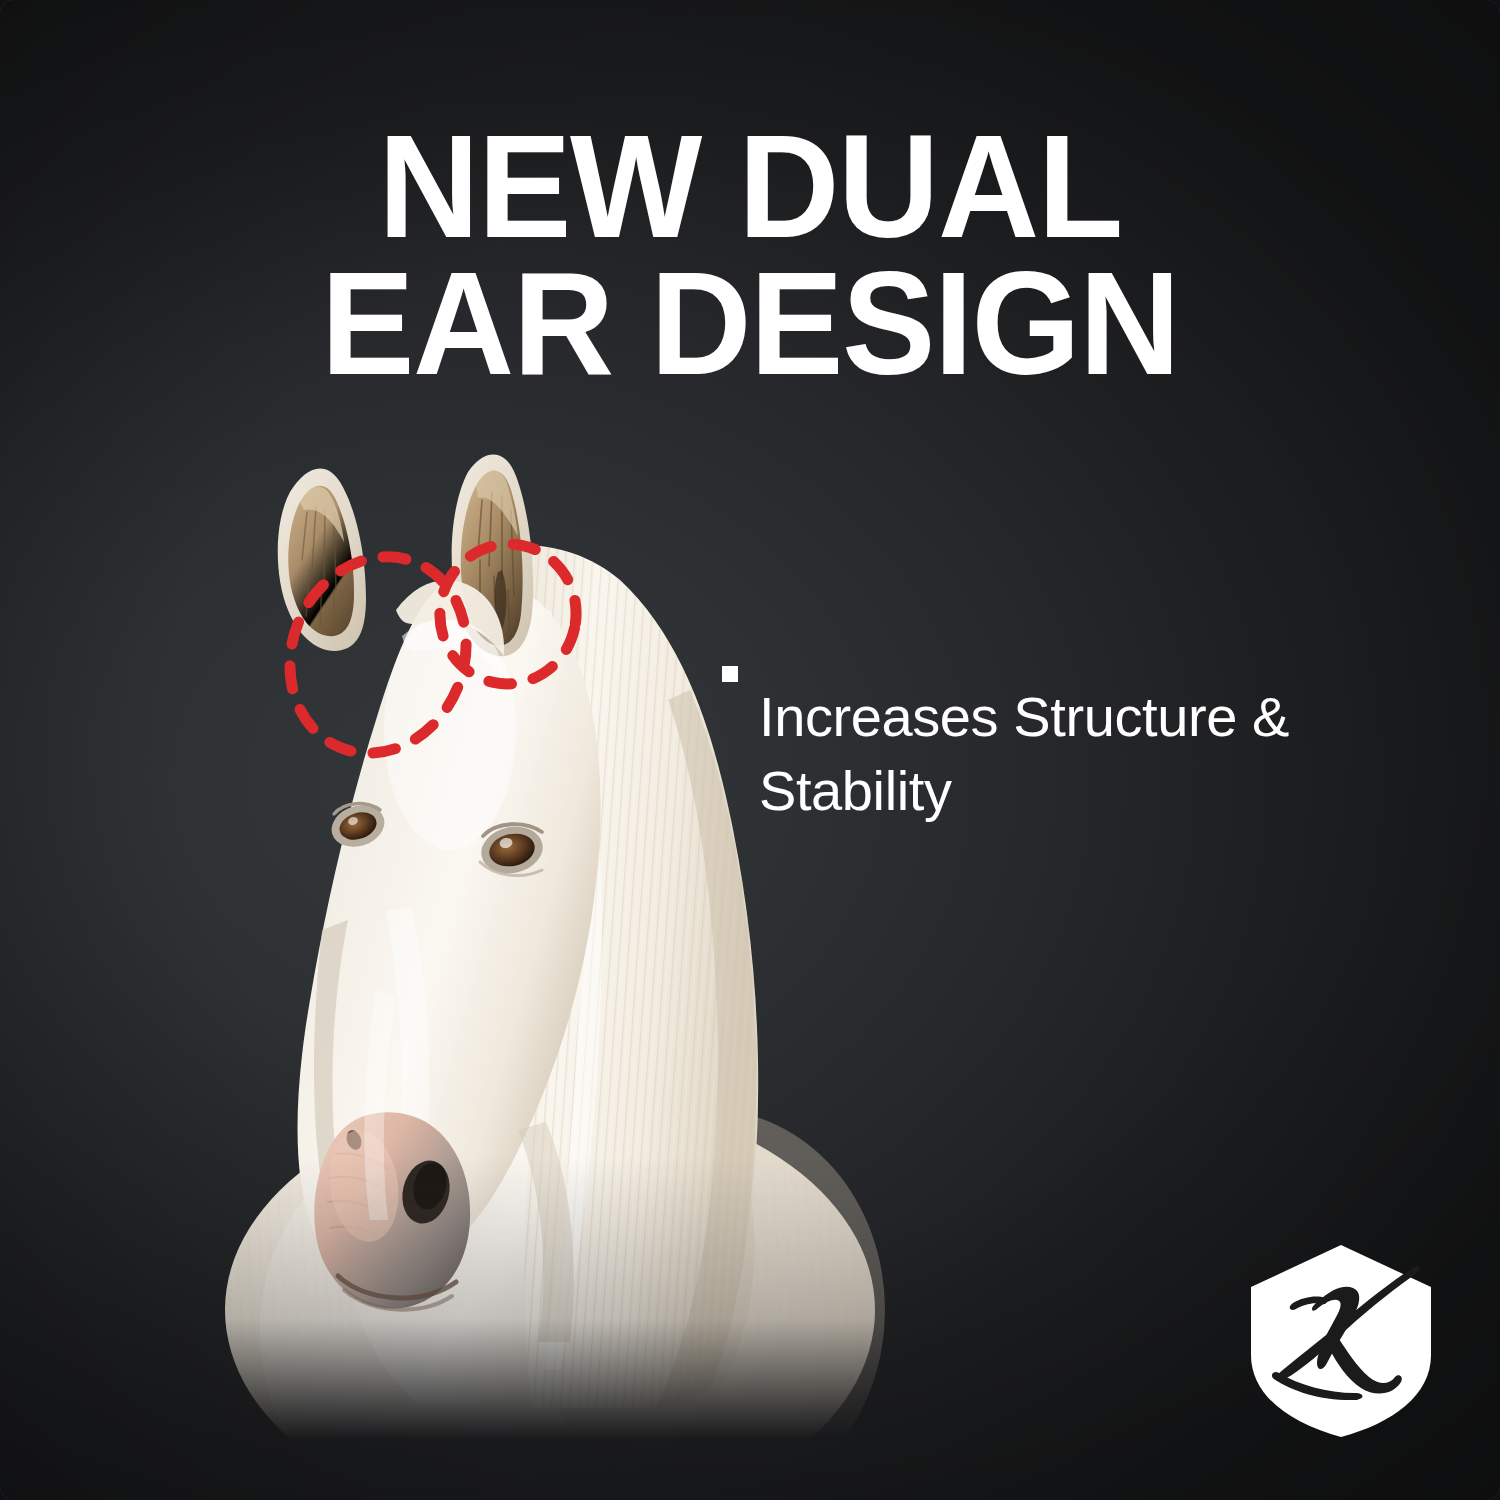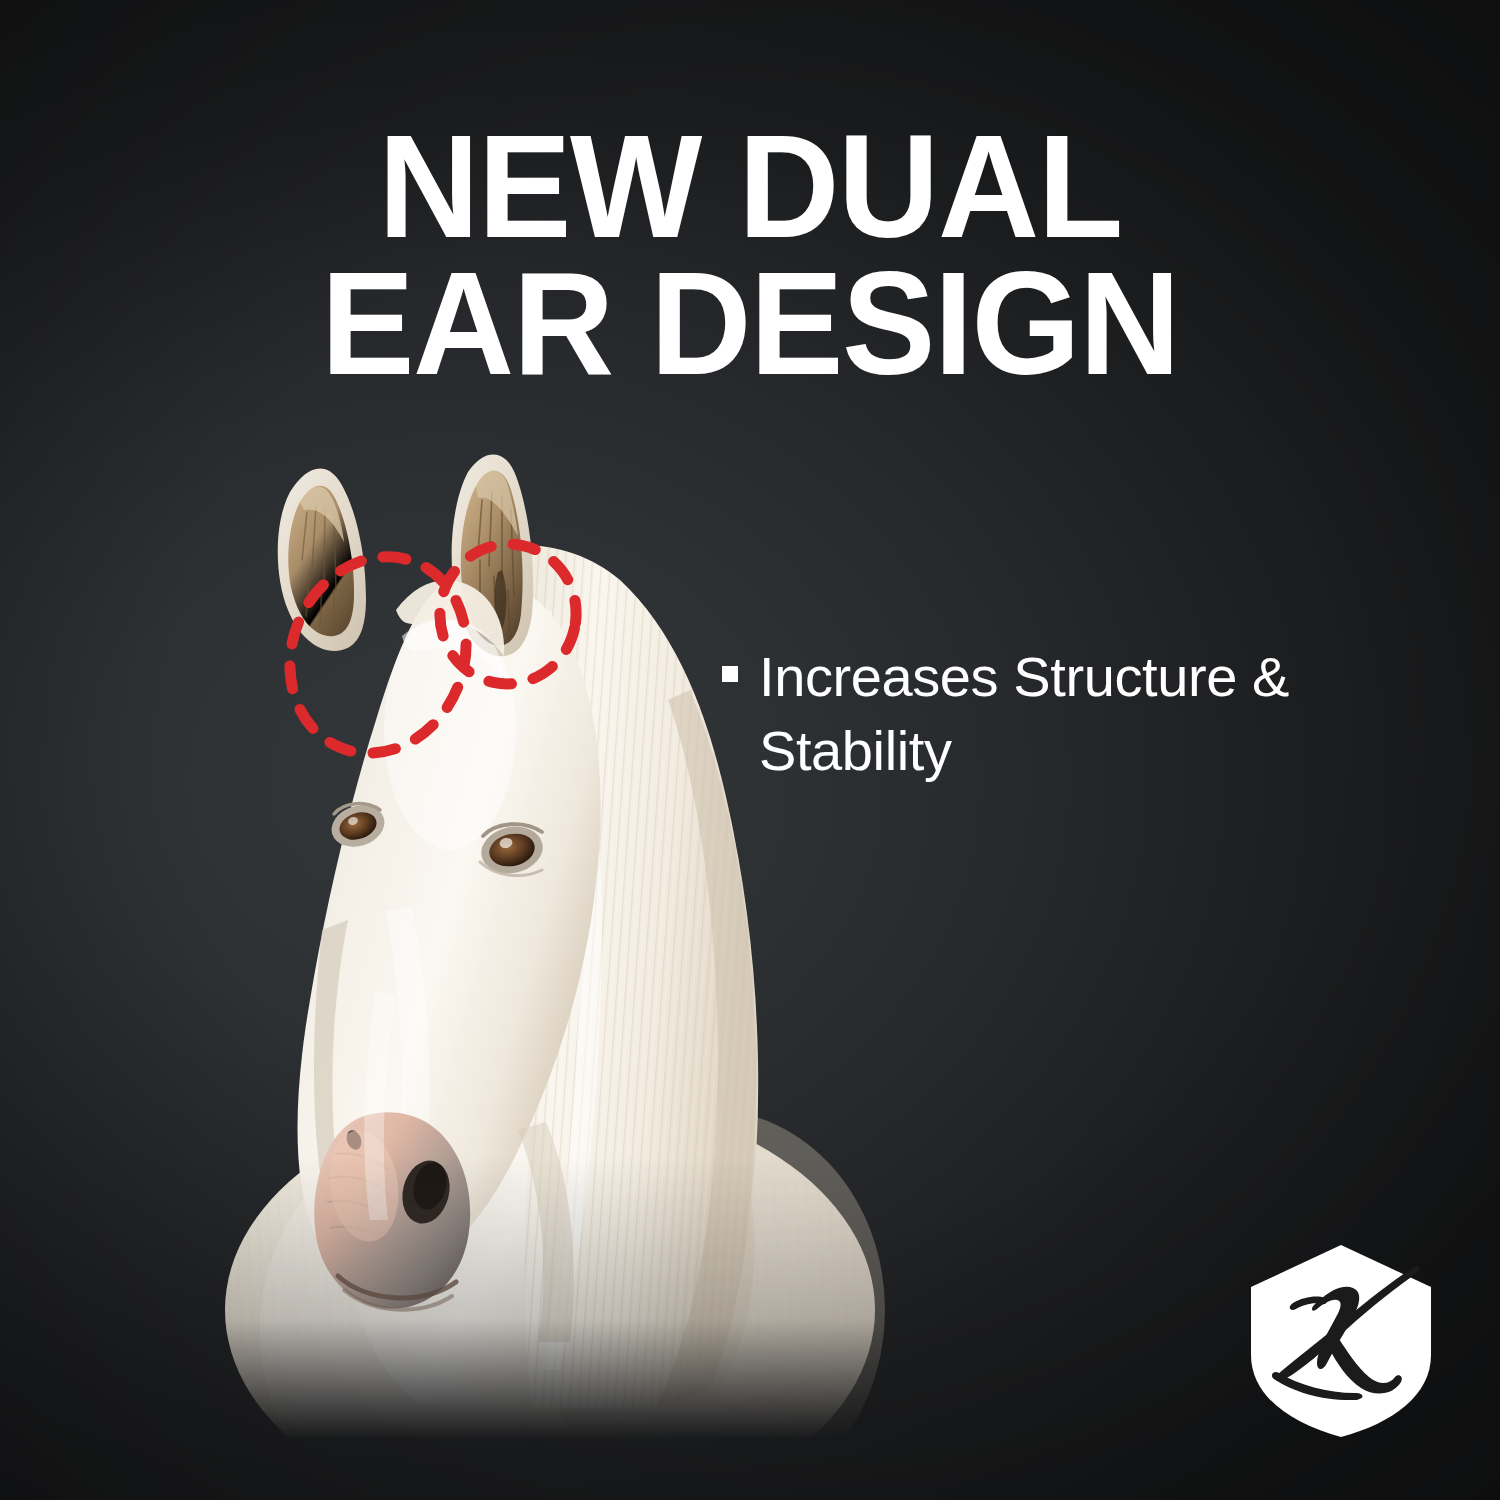--- a/index.html
+++ b/index.html
@@ -7,20 +7,21 @@
     padding: 0;
     background: #101010;
   }
   #stage {
     position: relative;
     width: 1500px;
     height: 1500px;
     overflow: hidden;
     font-family: "Liberation Sans", sans-serif;
     background: #8b5cf6;
+    border-radius: 14px;
   }
 
   
   .bg-base {
     position: absolute;
     inset: 0;
     background: #151617;
   }
   .bg-glow {
     position: absolute;
@@ -84,20 +85,21 @@
     margin-top: 26px;
     margin-right: 21px;
   }
   .bullet-text {
     color: #ffffff;
     font-size: 56px;
     line-height: 74px;
     font-weight: 400;
     letter-spacing: -0.4px;
     max-width: 640px;
+    margin-top: 40px;
   }
 
   
   .horse {
     position: absolute;
     left: 150px;
     top: 430px;
     width: 780px;
     height: 1010px;
   }

